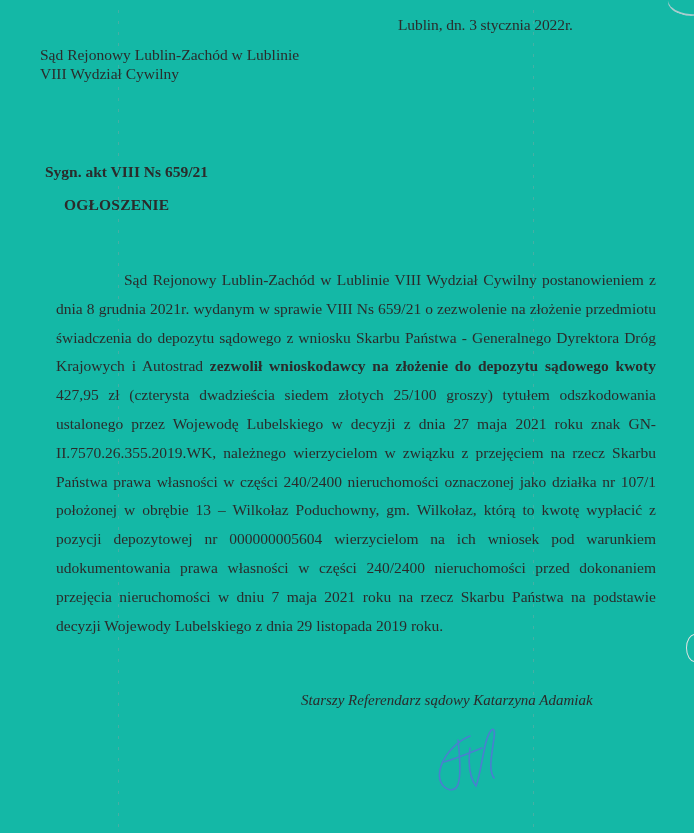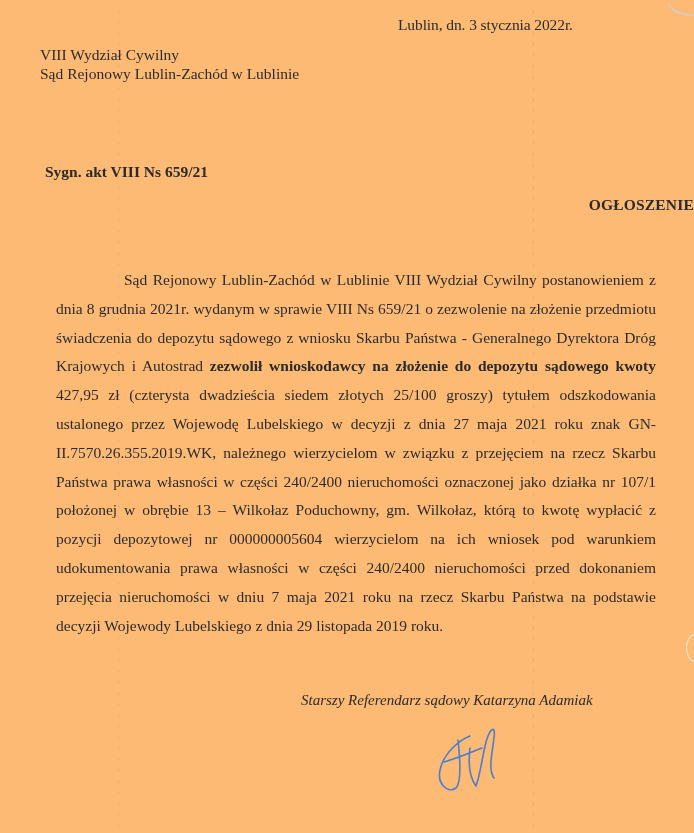--- a/index.html
+++ b/index.html
@@ -12,21 +12,21 @@
       height: 833px;
       position: relative;
       overflow: hidden;
       font-family: "Liberation Serif", "DejaVu Serif", serif;
       color: #2b2b2b;
     }
     .page {
       position: absolute;
       left: 0; top: 0;
       width: 694px; height: 833px;
-      background: #fdba74;
+      background: #14b8a6;
     }
     
     .scan-line {
       position: absolute;
       width: 1px;
       background: repeating-linear-gradient(to bottom, rgba(160,160,160,0.35) 0 3px, transparent 3px 11px);
     }
     .corner-curl {
       position: absolute;
       right: -14px; top: -10px;
@@ -59,21 +59,21 @@
       position: absolute;
       left: 45px; top: 143px;
       font-size: 15.5px;
       font-weight: bold;
       margin-top: 20px;
     }
     .doc-title {
       position: absolute;
       left: 0; width: 694px;
       top: 196px;
-      text-align: right;
+      text-align: left;
       font-size: 15.5px;
       font-weight: bold;
       letter-spacing: 0.2px;
       padding-left: 64px;
       box-sizing: border-box;
     }
     .body-text {
       position: absolute;
       left: 40px; top: 250px;
       width: 600px;
@@ -109,22 +109,22 @@
 <div class="page">
 
   <div class="corner-curl"></div>
   <div class="scan-line" style="left:118px; top:10px; height:820px;"></div>
   <div class="scan-line" style="left:533px; top:10px; height:820px;"></div>
   <div class="edge-arc" style="top:634px;"></div>
 
   <div class="place-date">Lublin, dn. 3 stycznia 2022r.</div>
 
   <div class="court-header">
+    <div>Sąd Rejonowy Lublin-Zachód w Lublinie</div>
     <div>VIII Wydział Cywilny</div>
-    <div>Sąd Rejonowy Lublin-Zachód w Lublinie</div>
   </div>
 
   <div class="case-number">Sygn. akt VIII Ns 659/21</div>
 
   <div class="doc-title">OGŁOSZENIE</div>
 
   <p class="body-text"><span>Sąd Rejonowy Lublin-Zachód w Lublinie VIII Wydział Cywilny postanowieniem z dnia 8 grudnia 2021r. wydanym w sprawie VIII Ns 659/21 o zezwolenie na złożenie przedmiotu świadczenia do depozytu sądowego z wniosku Skarbu Państwa - Generalnego Dyrektora Dróg Krajowych i Autostrad </span><b>zezwolił  wnioskodawcy  na złożenie do depozytu sądowego kwoty</b><span> 427,95 zł (czterysta dwadzieścia siedem złotych 25/100 groszy)  tytułem odszkodowania ustalonego przez Wojewodę Lubelskiego w decyzji z dnia 27 maja 2021 roku znak GN-II.7570.26.355.2019.WK, należnego wierzycielom w związku z przejęciem na rzecz Skarbu Państwa prawa własności w części 240/2400 nieruchomości oznaczonej jako działka nr 107/1 położonej w obrębie 13 – Wilkołaz Poduchowny, gm. Wilkołaz, którą to kwotę wypłacić z pozycji depozytowej nr 000000005604 wierzycielom na ich wniosek pod warunkiem udokumentowania prawa własności  w części 240/2400 nieruchomości przed dokonaniem przejęcia nieruchomości w dniu 7 maja 2021 roku na rzecz Skarbu Państwa na podstawie decyzji Wojewody Lubelskiego z dnia 29 listopada 2019 roku.</span></p>
 
 
   <div class="signatory">Starszy Referendarz sądowy Katarzyna Adamiak</div>

